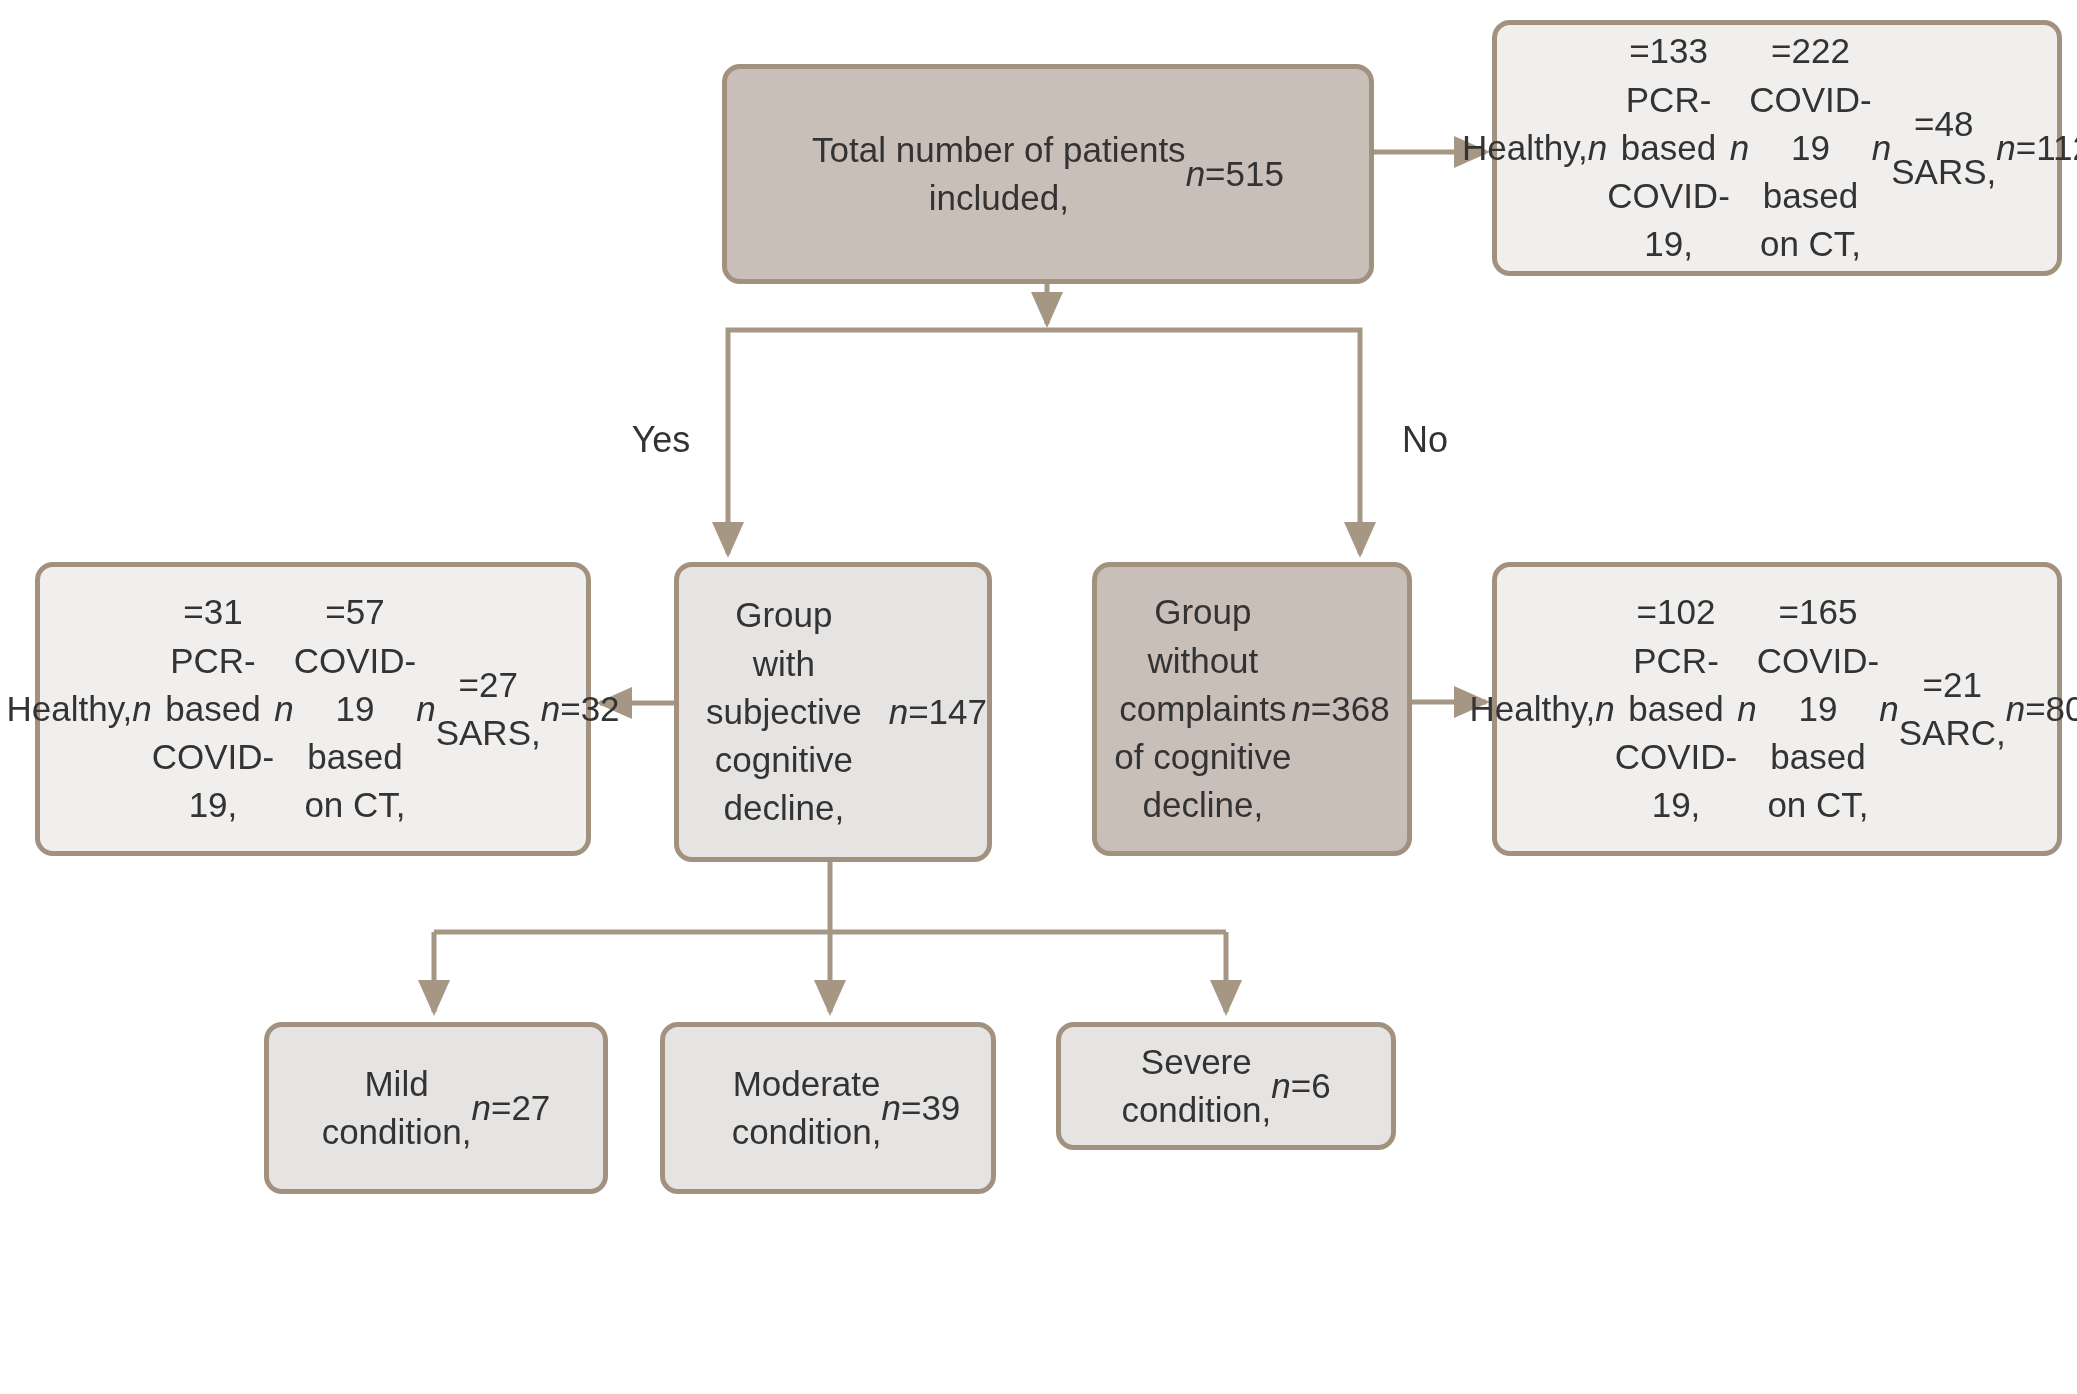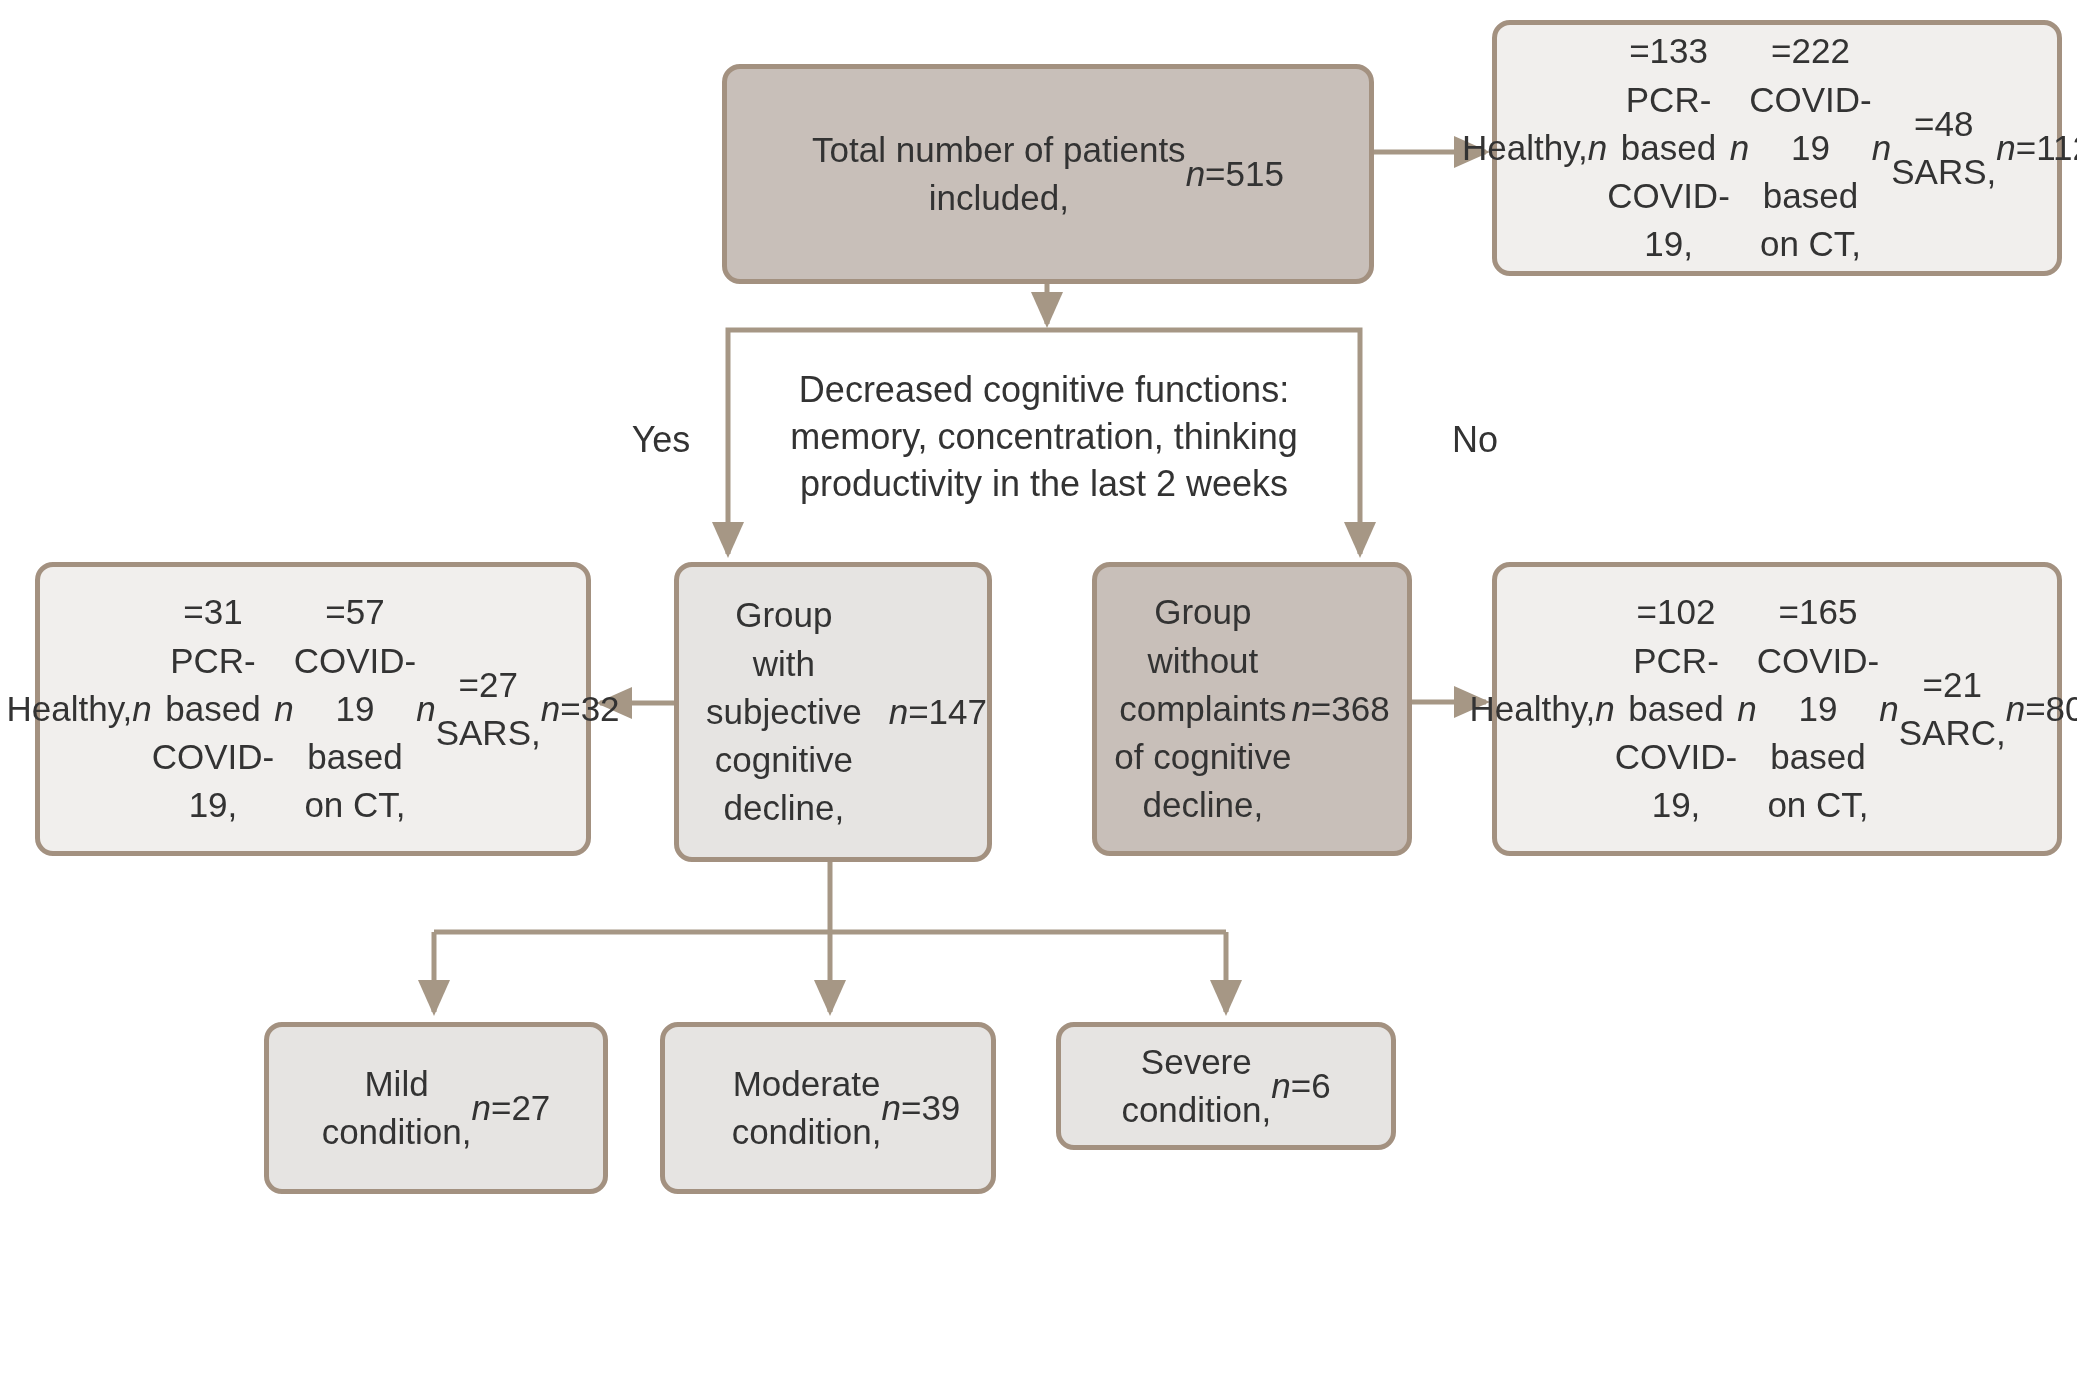--- a/index.html
+++ b/index.html
@@ -43,21 +43,21 @@
   .n-total-breakdown{left:1492px;top:20px;width:570px;height:256px;}
   .n-scd-breakdown{left:35px;top:562px;width:556px;height:294px;}
   .n-scd-group{left:674px;top:562px;width:318px;height:300px;}
   .n-nc-group{left:1092px;top:562px;width:320px;height:294px;}
   .n-nc-breakdown{left:1492px;top:562px;width:570px;height:294px;}
   .n-mild{left:264px;top:1022px;width:344px;height:172px;}
   .n-moderate{left:660px;top:1022px;width:336px;height:172px;padding-left:36px;}
   .n-severe{left:1056px;top:1022px;width:340px;height:128px;}
   .t-decision{left:694px;top:366px;width:700px;}
   .t-yes{left:596px;top:416px;width:130px;}
-  .t-no{left:1410px;top:416px;width:130px;text-align:center;}
+  .t-no{left:1360px;top:416px;width:130px;text-align:center;}
   .t-caption{left:180px;top:1240px;width:1310px;line-height:1.28;}
 </style>
 </head>
 <body>
 
 <div class="canvas">
 
   <svg class="connectors" viewBox="0 0 2077 1394" xmlns="http://www.w3.org/2000/svg">
     <defs>
       <marker id="arrowhead" markerUnits="userSpaceOnUse" markerWidth="36" markerHeight="32" refX="32" refY="16" orient="auto-start-reverse">
@@ -78,23 +78,20 @@
   </svg>
 
   <div class="node fill-tan n-total">Total number of patients
 included, <i>n</i>=515</div>
 
   <div class="node fill-light n-total-breakdown">Healthy, <i>n</i>=133
 PCR-based COVID-19, <i>n</i>=222
 COVID-19 based on CT, <i>n</i>=48
 SARS, <i>n</i>=112</div>
 
-  <div class="floating-text t-decision">Decreased cognitive functions:
-memory, concentration, thinking
-productivity in the last 2 weeks</div>
 
   <div class="floating-text t-yes">Yes</div>
 
   <div class="floating-text t-no">No</div>
 
   <div class="node fill-light n-scd-breakdown">Healthy, <i>n</i>=31
 PCR-based COVID-19, <i>n</i>=57
 COVID-19 based on CT, <i>n</i>=27
 SARS, <i>n</i>=32</div>
 

